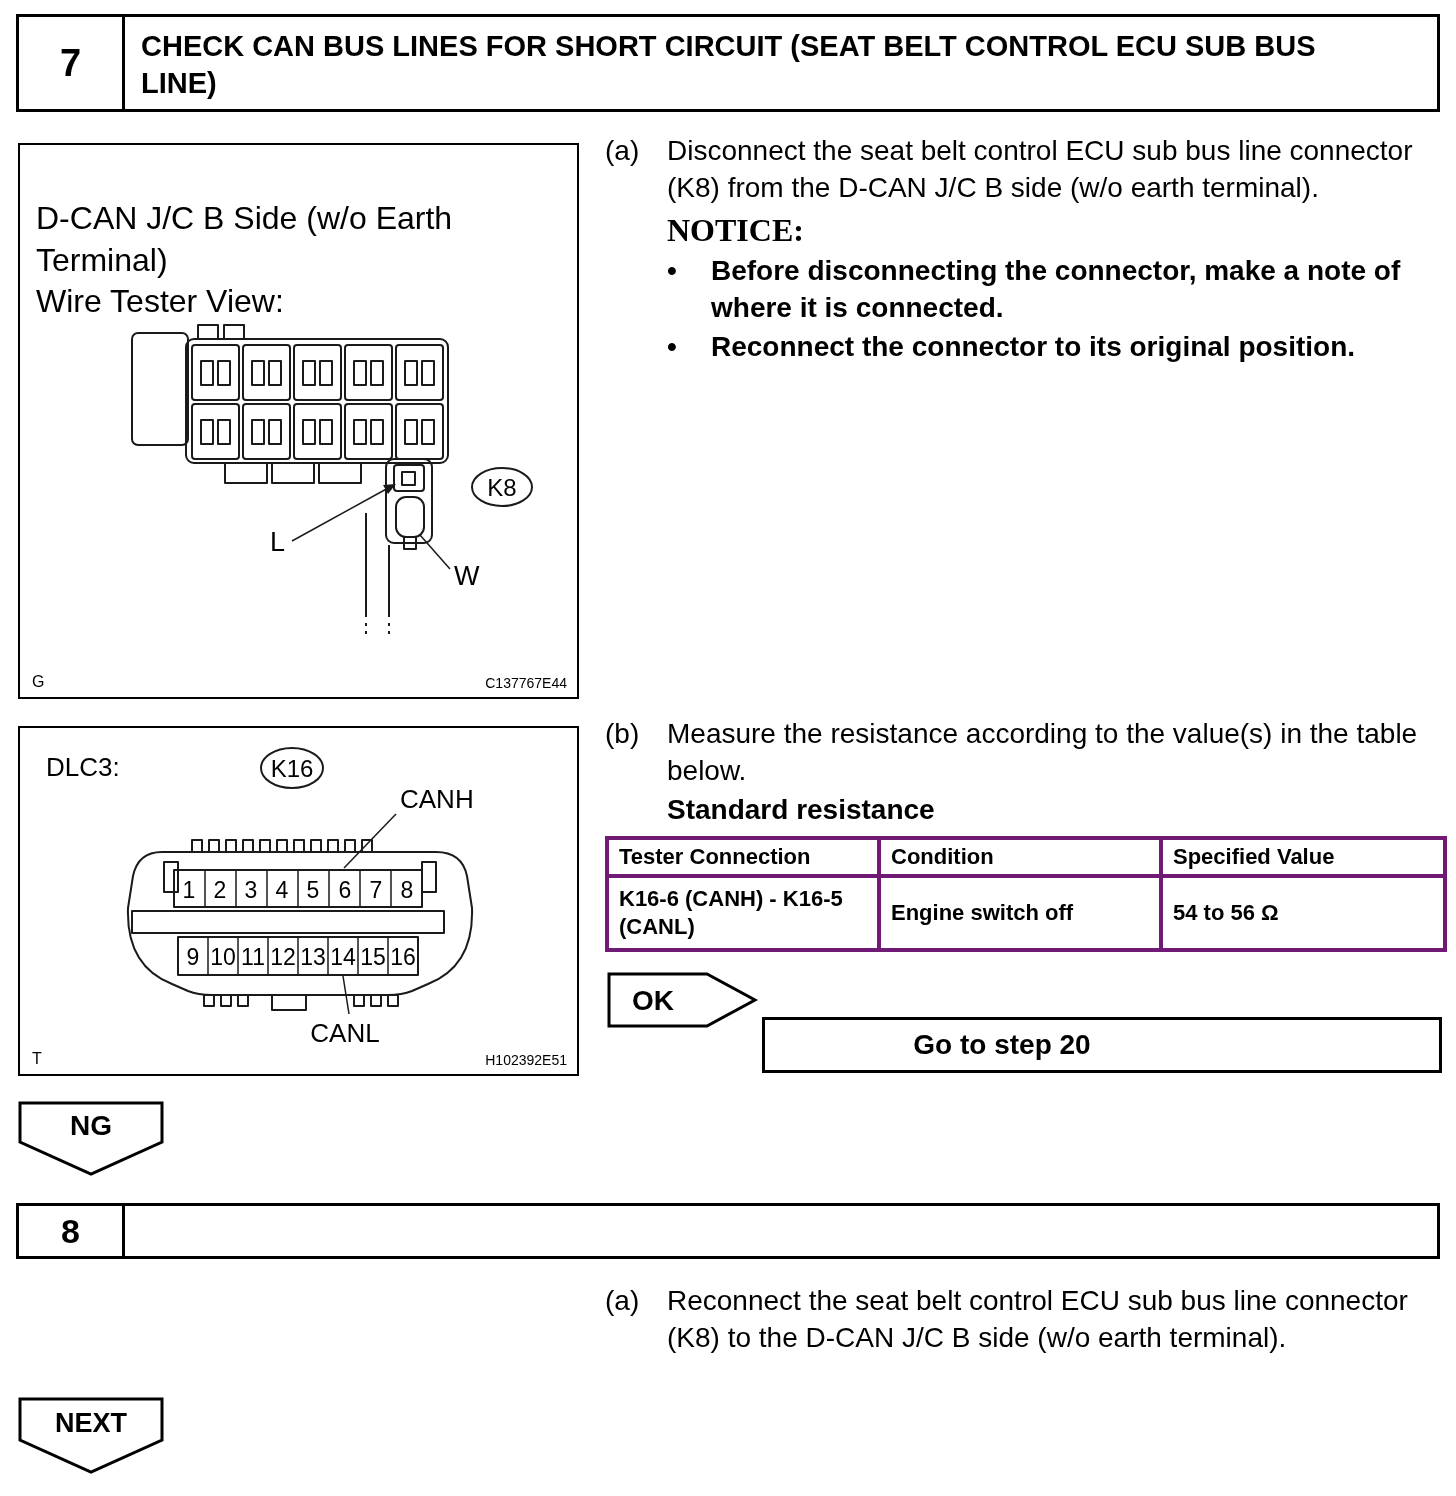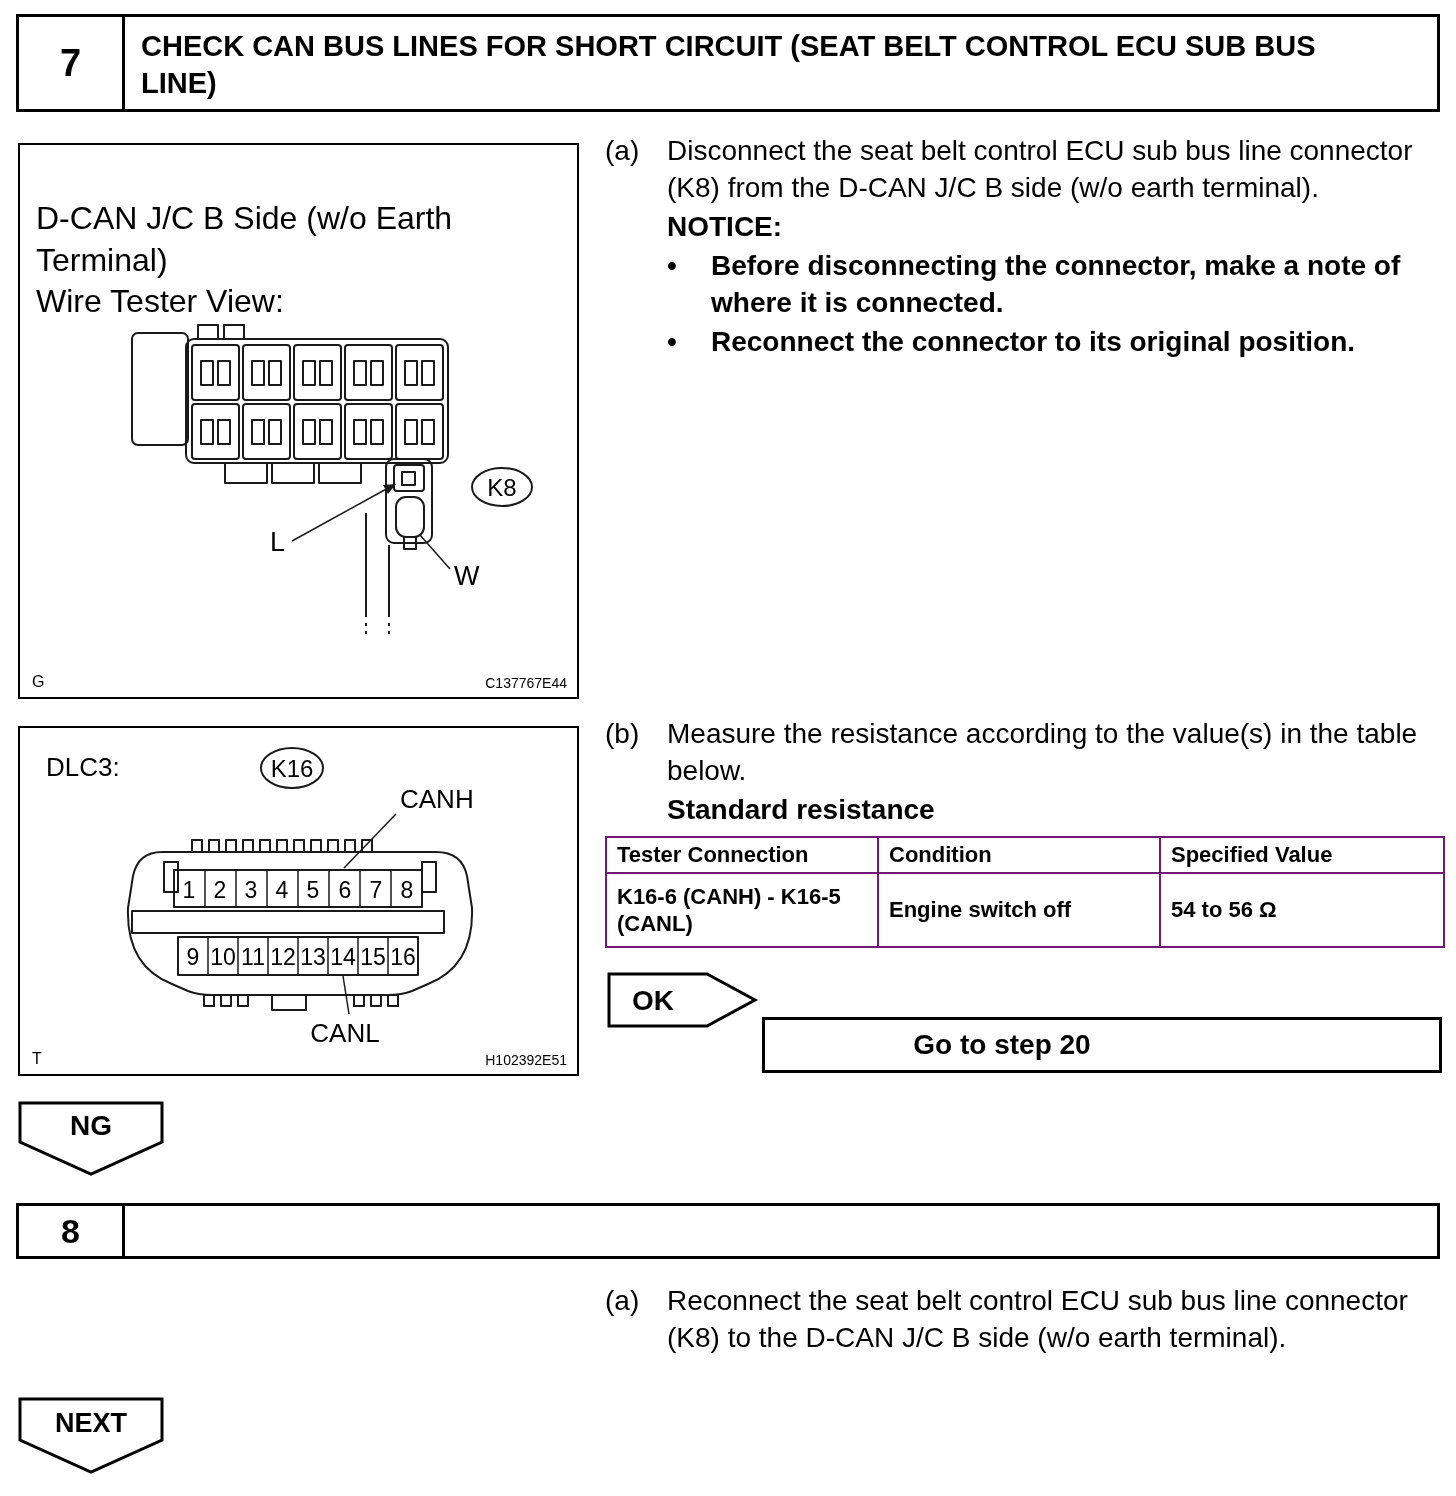--- a/index.html
+++ b/index.html
@@ -17,26 +17,26 @@
 
   .figure { border:2px solid #000; background:#fff; }
   .fig-caption { position:absolute; top:14px; left:16px; font-size:32px; line-height:1.3;margin-top:39px; }
   .corner-letter { position:absolute; left:12px; bottom:6px; font-size:16px; }
   .fig-code { position:absolute; right:10px; bottom:6px; font-size:14px; }
 
   .instr { display:flex; font-size:28px; line-height:1.32; }
   .instr-label { width:62px; flex:none; }
   .instr-text { flex:1; }
   .bold { font-weight:bold; }
-  .notice-head { font-size:28px; font-weight:bold; line-height:1.32; margin-top:2px; }
+  .notice-head { font-size:32px; font-weight:bold; line-height:1.32; margin-top:2px;font-family:Liberation Serif, serif; }
   .bullet-row { display:flex; font-weight:bold; font-size:28px; line-height:1.32; margin-top:2px; }
   .bullet-row::before { content:"\2022"; width:44px; flex:none; }
 
   table.res { border-collapse:collapse; background:#fff; table-layout:fixed; }
-  table.res th, table.res td { border:2px solid #701a75; font-weight:bold; font-size:22px;
+  table.res th, table.res td { border:4px solid #701a75; font-weight:bold; font-size:22px;
        text-align:left; padding:3px 10px; vertical-align:middle; line-height:1.25; }
   table.res thead th { height:36px; }
   table.res tbody td { height:74px; }
 
   .goto-box { border:3px solid #000; display:flex; align-items:center; justify-content:center;
               font-weight:bold; font-size:28px; background:#fff; }
   svg { font-family:"Liberation Sans", sans-serif; }
   svg text { stroke:none; }
 </style>
 </head>

